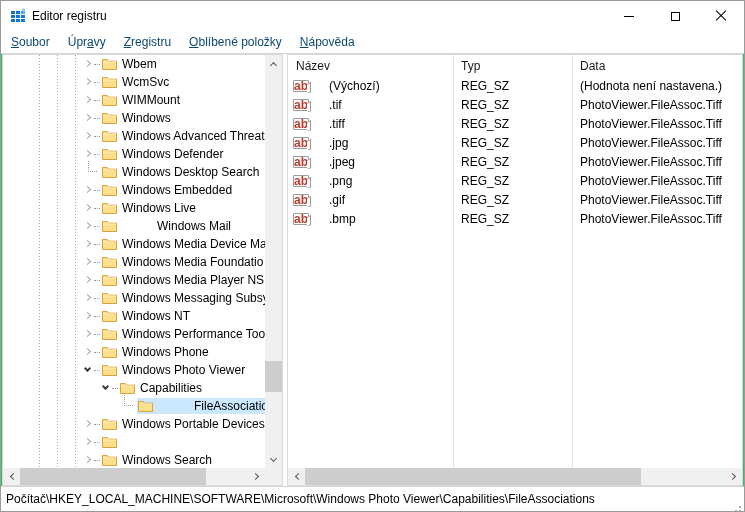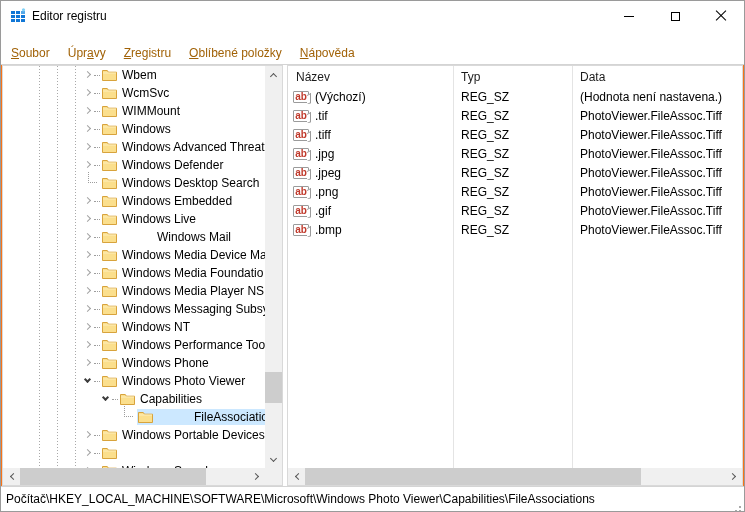--- a/index.html
+++ b/index.html
@@ -20,24 +20,24 @@
   .gl-max { width:9px; height:9px; border:1px solid #000; }
   .gl-close { position:relative; width:12px; height:12px; }
   .gl-close::before, .gl-close::after {
     content:""; position:absolute; left:-1px; top:5px; width:14px; height:1px; background:#000;
   }
   .gl-close::before { transform:rotate(45deg); }
   .gl-close::after  { transform:rotate(-45deg); }
   
   .menubar { flex:0 0 23px; display:flex; align-items:center; padding-left:1px;
              border-bottom:1px solid #d4d4d4; font-size:12px; background:#fff; }
-  .menu-item { padding:3px 9px 4px 9px; color:#a16207; white-space:nowrap;margin-top:12px; }
+  .menu-item { padding:3px 9px 4px 9px; color:#0c4a6e; white-space:nowrap; }
   .menu-item .mkey { text-decoration:underline; }
   
-  .main { flex:1 1 auto; min-height:0; display:flex; background:#f97316; padding:0 1px; }
+  .main { flex:1 1 auto; min-height:0; display:flex; background:#22c55e; padding:0 1px; }
   .panel { border:1px solid #d9d9d9; position:relative; background:#fff; overflow:hidden; }
   .tree-panel { flex:0 0 281px; width:281px; }
   .splitter { flex:0 0 4px; background:#fff; }
   .list-panel { flex:1 1 auto; }
   
   .tree-content { position:absolute; left:0; top:0; right:17px; bottom:17px; overflow:hidden; background:#fff; }
   .vguide { position:absolute; top:0; bottom:0; width:1px;
             background-image:repeating-linear-gradient(to bottom,#a9a9a9 0 1px,transparent 1px 3px); }
   .tree-row { height:18px; position:relative; white-space:nowrap; font-size:12px; }
   .chev { position:absolute; top:6px; width:5px; height:5px;
@@ -70,22 +70,22 @@
   .list-hthumb { left:17px; width:336px; }
   
   .list-content { position:absolute; left:0; top:0; right:0; bottom:17px; overflow:hidden; background:#fff; }
   .col-line { position:absolute; top:0; bottom:0; width:1px; background:#e4e4e4; }
   .list-header { display:grid; grid-template-columns:165px 119px 1fr; height:21px; align-items:center; font-size:12px; color:#1b1b1b; }
   .hcell { padding-left:8px; overflow:hidden; white-space:nowrap; }
   .list-row { display:grid; grid-template-columns:165px 119px 1fr; height:19px; align-items:center; font-size:12px; color:#000; }
   .cell { padding-left:8px; overflow:hidden; white-space:nowrap; }
   .cell-name { display:flex; align-items:center; padding-left:5px; }
   .abicon { flex:0 0 16px; width:16px; height:12px; border:1px solid #9b9b9b; background:#fff;
-            color:#c0392b; font-size:10px; font-weight:bold; line-height:10px; text-align:center;
-            margin-right:6px; position:relative; border-radius:1px; }
+            color:#c0392b; font-size:12px; font-weight:bold; line-height:10px; text-align:center;
+            margin-right:20px; position:relative; border-radius:1px; }
   .abicon::after { content:""; position:absolute; right:-3px; top:2px; width:3px; height:8px;
                    background:#fff; border:1px solid #9b9b9b; border-left:none; transform:skewY(-25deg); }
   
   .statusbar { flex:0 0 25px; border-top:1px solid #d4d4d4; display:flex; align-items:center;
                padding-left:5px; font-size:12px; color:#000; position:relative; background:#fff; }
   .grip { position:absolute; right:3px; bottom:3px; width:2px; height:2px; background:#a9a9a9;
           box-shadow:-4px 4px 0 #a9a9a9, 0 4px 0 #a9a9a9, -8px 8px 0 #a9a9a9, -4px 8px 0 #a9a9a9, 0 8px 0 #a9a9a9; }
 </style>
 </head>
 <body>

